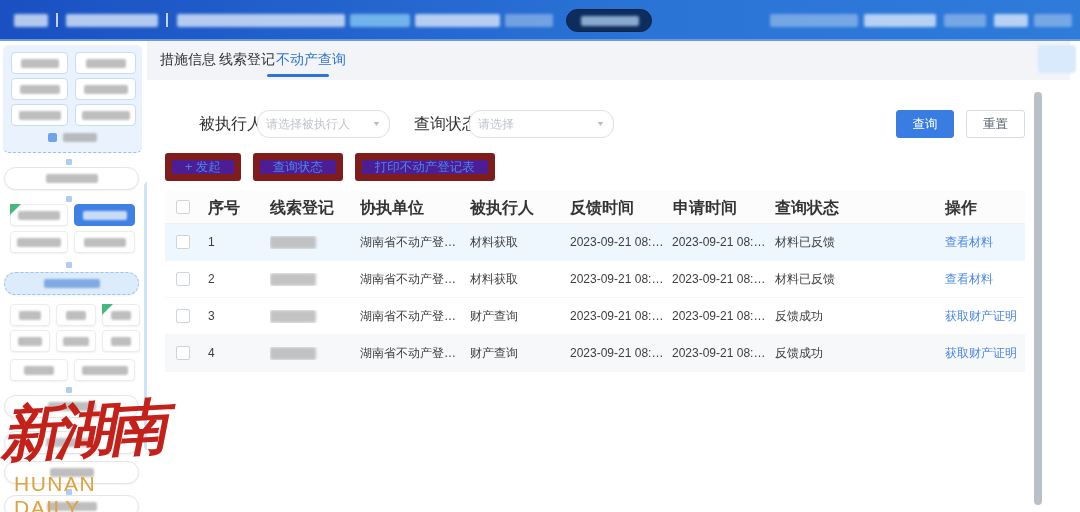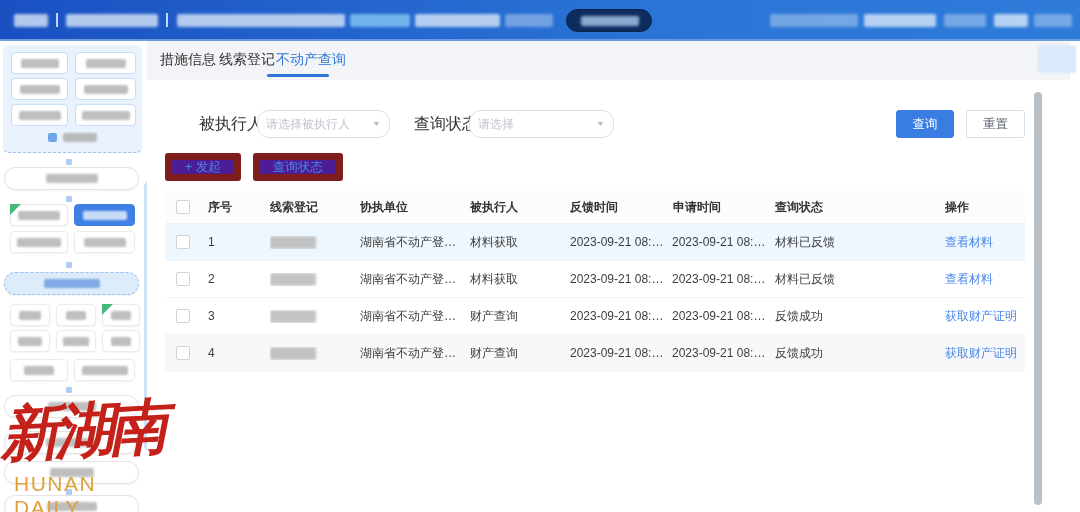--- a/index.html
+++ b/index.html
@@ -72,21 +72,21 @@
     align-items:center; justify-content:center; }
   .btn-primary { position:absolute; top:1px; left:749px; width:58px; background:#3a7de2; color:#fff; border:1px solid #3a7de2; }
   .btn-plain { position:absolute; top:1px; left:819px; width:59px; background:#fff; color:#5a6270; border:1px solid #d8dce3; }
 
   
   .action-row { position:absolute; left:18px; top:112px; height:28px; display:flex; gap:12px; }
   .btn-outline { background:#4c1d95; border:7px solid #7f1d1d; color:#4a86e8; padding:0 13px; }
 
   
   .table { position:absolute; left:18px; top:150px; width:860px; }
-  .t-head { display:flex; height:33px; line-height:33px; font-size:12px; font-weight:bold; color:#333;
+  .t-head { display:flex; height:33px; line-height:33px; font-size:16px; font-weight:bold; color:#333;
     background:#fcfcfd; border-bottom:1px solid #f0f0f0; }
   .t-row { display:flex; height:37px; align-items:center; font-size:12px; color:#3d3d3d;
     border-bottom:1px solid #f4f5f7; background:#fff; }
   .t-row.hl { background:#eef6fe; border-bottom-color:#eef6fe; }
   .t-row.striped { background:#f7f8f9; border-bottom-color:#f7f8f9; }
   .c0{width:43px;} .c1{width:62px;} .c2{width:90px;} .c3{width:110px;}
   .c4{width:100px;} .c5{width:102px;} .c6{width:103px;} .c7{width:170px;} .c8{width:80px;}
   .cell { overflow:hidden; white-space:nowrap; text-overflow:ellipsis; padding-right:6px; }
   .checkbox { width:14px; height:14px; border:1px solid #cfd3da; border-radius:2px; background:#fff;
     margin-left:11px; cursor:pointer; }
@@ -246,20 +246,21 @@
         <span class="ph">请选择</span>
         <span class="caret">▼</span>
       </div>
       <button class="btn btn-primary">查询</button>
       <button class="btn btn-plain">重置</button>
     </div>
 
     <div class="action-row">
       <button class="btn btn-outline">+ 发起</button>
       <button class="btn btn-outline">查询状态</button>
+      <button class="btn btn-outline">打印不动产登记表</button>
     </div>
 
     <div class="table">
       <div class="t-head">
         <div class="c0">
             <div class="checkbox"></div>
           </div>
         <div class="cell c1">序号</div>
         <div class="cell c2">线索登记</div>
         <div class="cell c3">协执单位</div>

